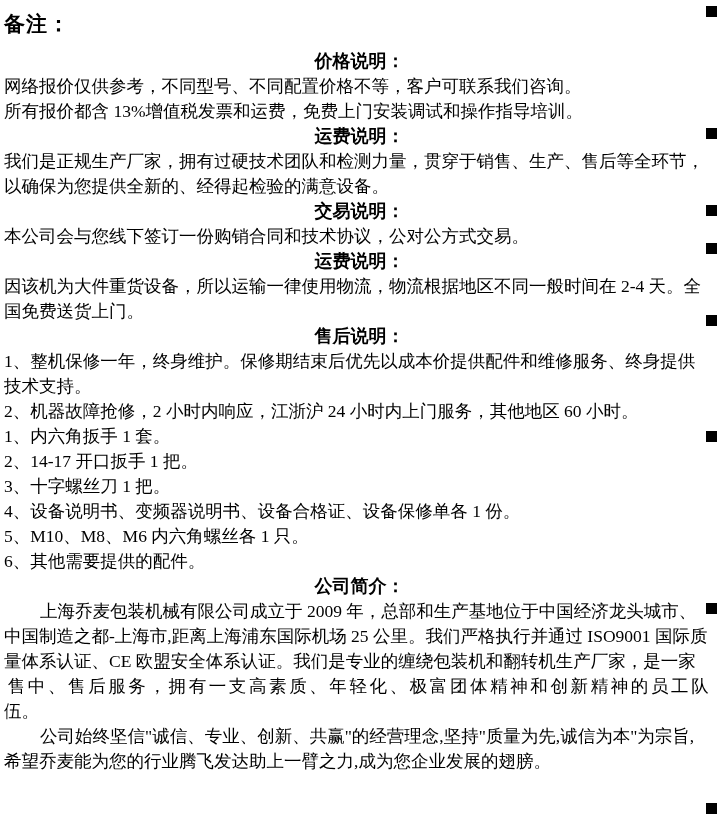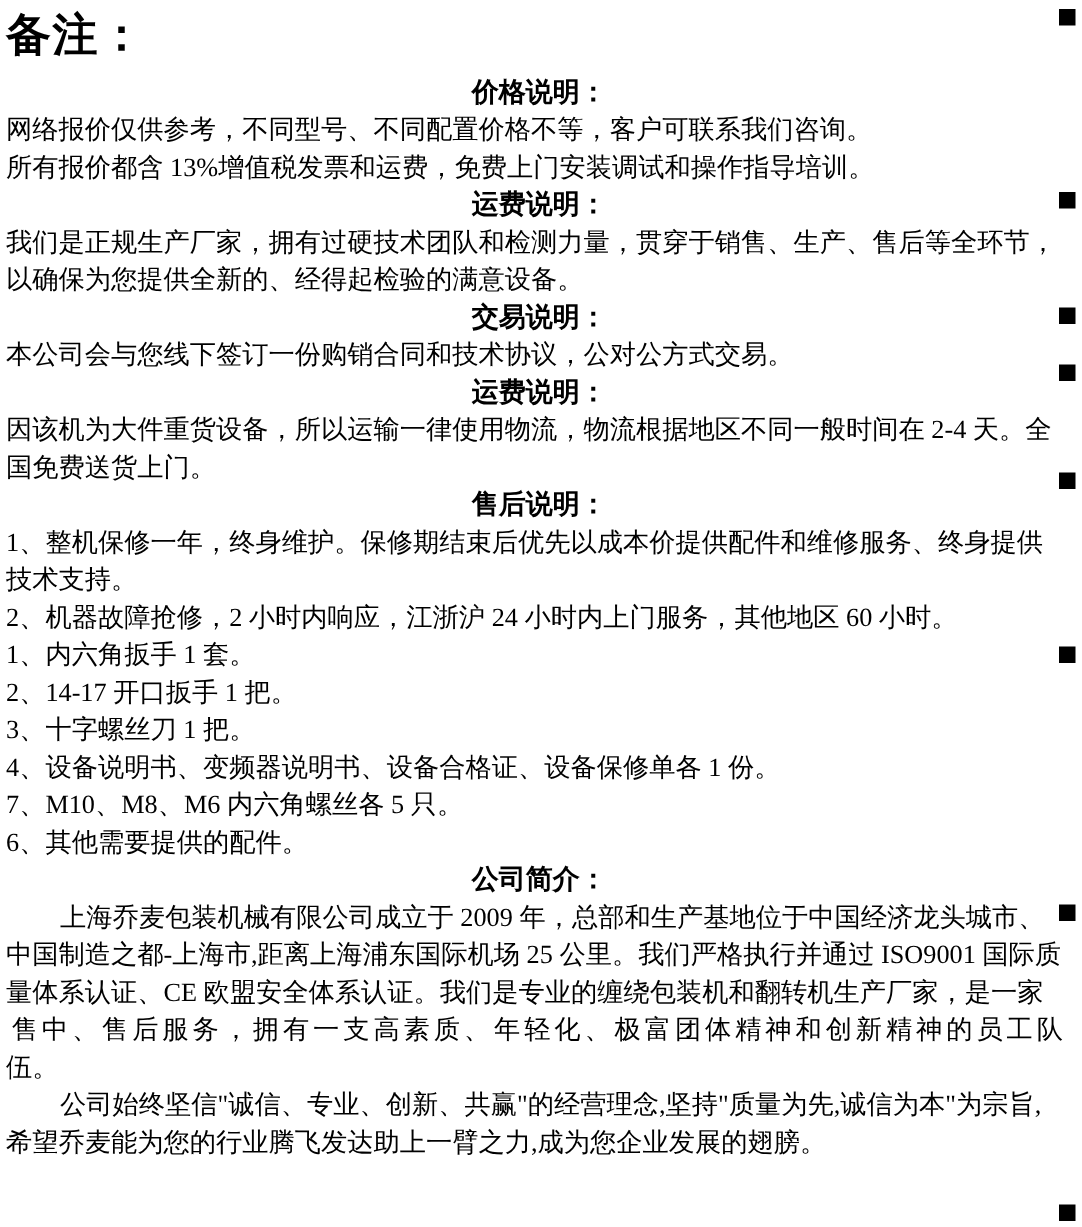--- a/index.html
+++ b/index.html
@@ -12,21 +12,21 @@
     overflow: hidden;
     font-family: "Liberation Serif", serif;
   }
   .doc {
     padding: 5px 6px 0 4px;
   }
   .doc-title {
     margin: 0 0 6px 0;
     font-family: "Liberation Sans", sans-serif;
     font-weight: bold;
-    font-size: 30px;
+    font-size: 21px;
     line-height: 38px;
     letter-spacing: 1px;
     white-space: nowrap;
   }
   .sec-heading {
     margin: 0;
     font-family: "Liberation Sans", sans-serif;
     font-weight: bold;
     font-size: 18px;
     line-height: 25px;
@@ -77,21 +77,21 @@
         <h2 class="sec-heading">售后说明：</h2>
         <div class="line">1、整机保修一年，终身维护。保修期结束后优先以成本价提供配件和维修服务、终身提供</div>
         <div class="line">技术支持。</div>
         <div class="line">2、机器故障抢修，2 小时内响应，江浙沪 24 小时内上门服务，其他地区 60 小时。</div>
       </section>
       <section>
         <div class="line">1、内六角扳手 1 套。</div>
         <div class="line">2、14-17 开口扳手 1 把。</div>
         <div class="line">3、十字螺丝刀 1 把。</div>
         <div class="line">4、设备说明书、变频器说明书、设备合格证、设备保修单各 1 份。</div>
-        <div class="line">7、M10、M8、M6 内六角螺丝各 5 只。</div>
+        <div class="line">5、M10、M8、M6 内六角螺丝各 1 只。</div>
         <div class="line">6、其他需要提供的配件。</div>
       </section>
       <section>
         <h2 class="sec-heading">公司简介：</h2>
         <div class="line indent">上海乔麦包装机械有限公司成立于 2009 年，总部和生产基地位于中国经济龙头城市、</div>
         <div class="line">中国制造之都-上海市,距离上海浦东国际机场 25 公里。我们严格执行并通过 ISO9001 国际质</div>
         <div class="line">量体系认证、CE 欧盟安全体系认证。我们是专业的缠绕包装机和翻转机生产厂家，是一家</div>
         <div class="line spread">售中、售后服务，拥有一支高素质、年轻化、极富团体精神和创新精神的员工队</div>
         <div class="line">伍。</div>
         <div class="line indent">公司始终坚信"诚信、专业、创新、共赢"的经营理念,坚持"质量为先,诚信为本"为宗旨,</div>

